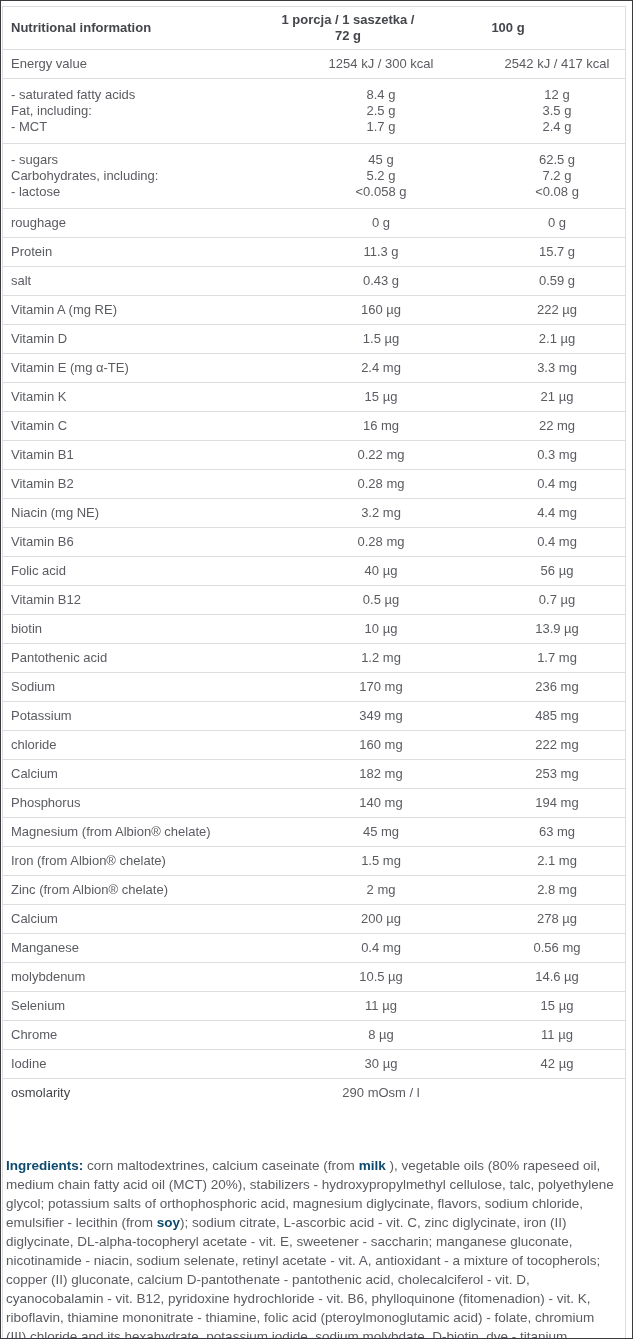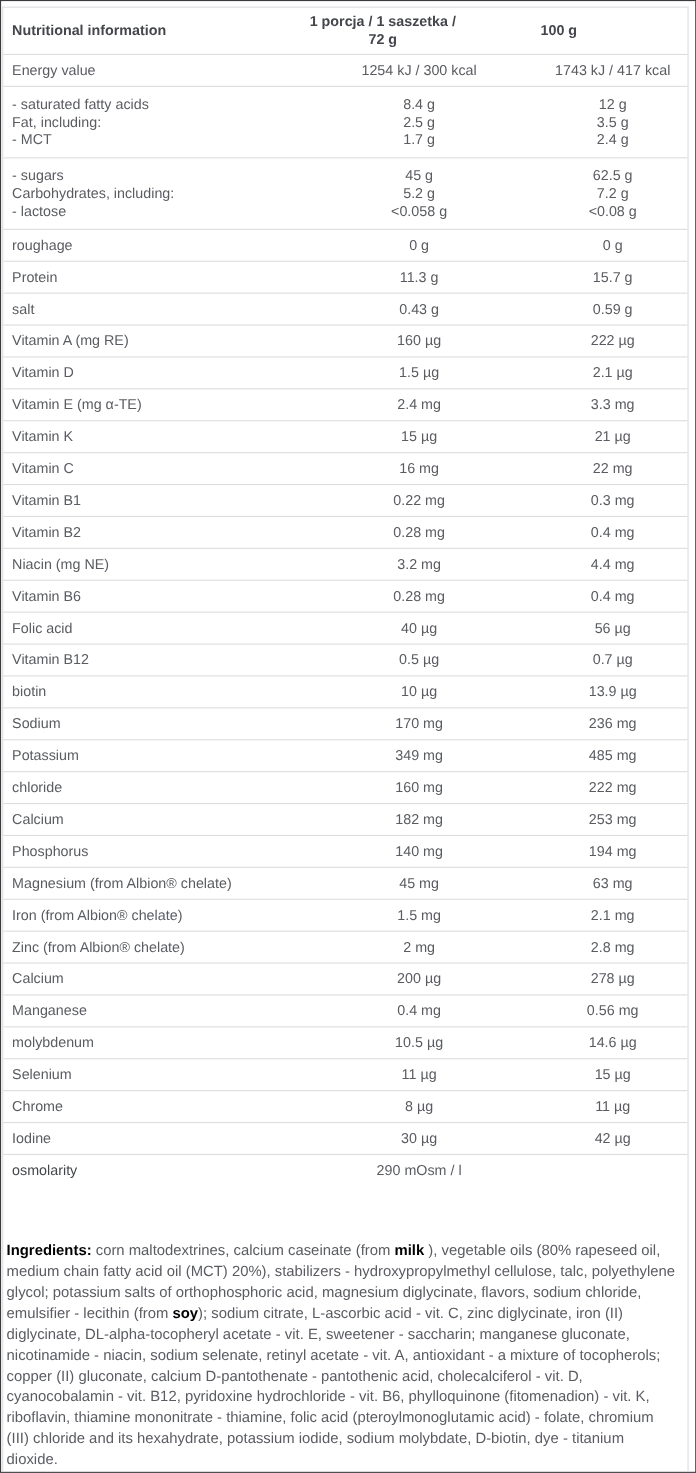--- a/index.html
+++ b/index.html
@@ -27,21 +27,21 @@
   }
   .row.multi{padding:8px 0;}
   .row.last{border-bottom:none;}
   .lbl{padding-left:8px;text-align:left;}
   .val{text-align:center;}
   .row.boldlabel .lbl{font-weight:normal;color:#44464b;}
   .ingredients{
     margin:49px 8px 0 3px;
     font-size:13.5px;line-height:19px;color:#5a5c61;text-align:left;
   }
-  .ingredients .b{font-weight:bold;color:#000000;}
+  .ingredients .b{font-weight:bold;color:#0c4a6e;}
 </style>
 </head>
 <body>
 
 <div class="page">
   <div class="sheet">
 
     <div class="ntable">
       <div class="hrow">
         <div class="h1">Nutritional information</div>
@@ -50,21 +50,21 @@
       </div>
       <div>
           <div class="row">
             <div class="lbl">
               <div>Energy value</div>
             </div>
             <div class="val">
               <div>1254 kJ / 300 kcal</div>
             </div>
             <div class="val">
-              <div>1743 kJ / 417 kcal</div>
+              <div>2542 kJ / 417 kcal</div>
             </div>
           </div>
           <div class="row multi">
             <div class="lbl">
               <div>- saturated fatty acids</div>
               <div>Fat, including:</div>
               <div>- MCT</div>
             </div>
             <div class="val">
               <div>8.4 g</div>
@@ -250,20 +250,31 @@
           </div>
           <div class="row">
             <div class="lbl">
               <div>biotin</div>
             </div>
             <div class="val">
               <div>10 µg</div>
             </div>
             <div class="val">
               <div>13.9 µg</div>
+            </div>
+          </div>
+          <div class="row">
+            <div class="lbl">
+              <div>Pantothenic acid</div>
+            </div>
+            <div class="val">
+              <div>1.2 mg</div>
+            </div>
+            <div class="val">
+              <div>1.7 mg</div>
             </div>
           </div>
           <div class="row">
             <div class="lbl">
               <div>Sodium</div>
             </div>
             <div class="val">
               <div>170 mg</div>
             </div>
             <div class="val">

